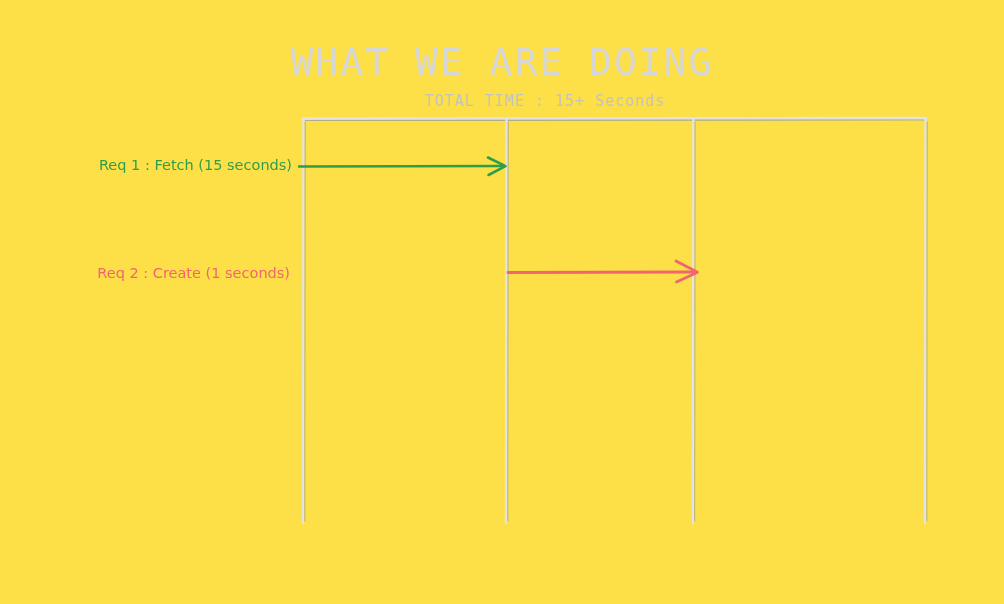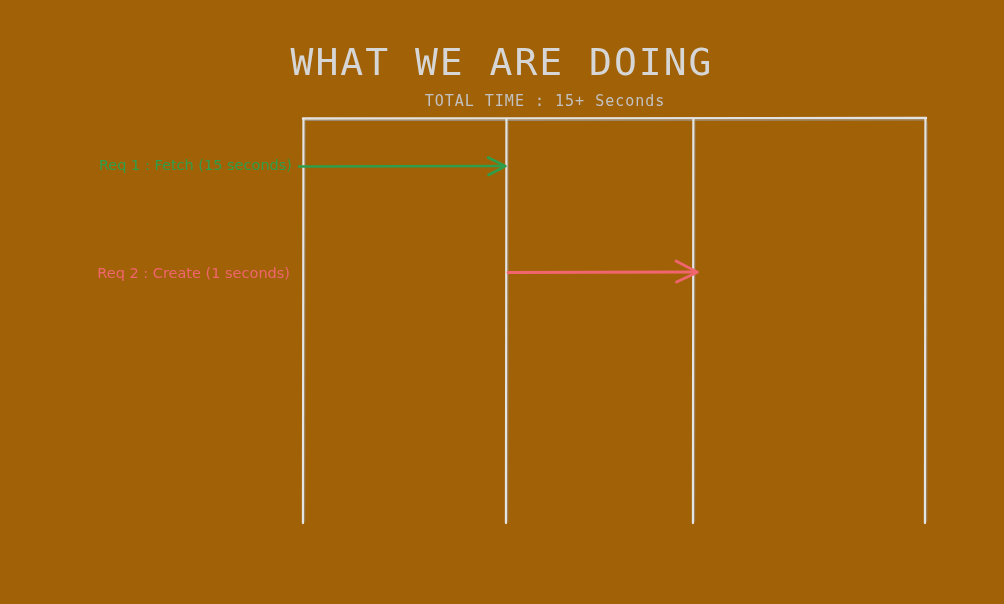--- a/index.html
+++ b/index.html
@@ -11,21 +11,21 @@
     width: 1004px;
     height: 604px;
     overflow: hidden;
     font-family: "DejaVu Sans Mono", monospace;
     -webkit-font-smoothing: antialiased;
   }
   #canvas {
     position: relative;
     width: 1004px;
     height: 604px;
-    background: #a16207;
+    background: #fde047;
   }
   #diagram-svg {
     position: absolute;
     top: 0;
     left: 0;
     width: 1004px;
     height: 604px;
     display: block;
   }
   .title-text {

